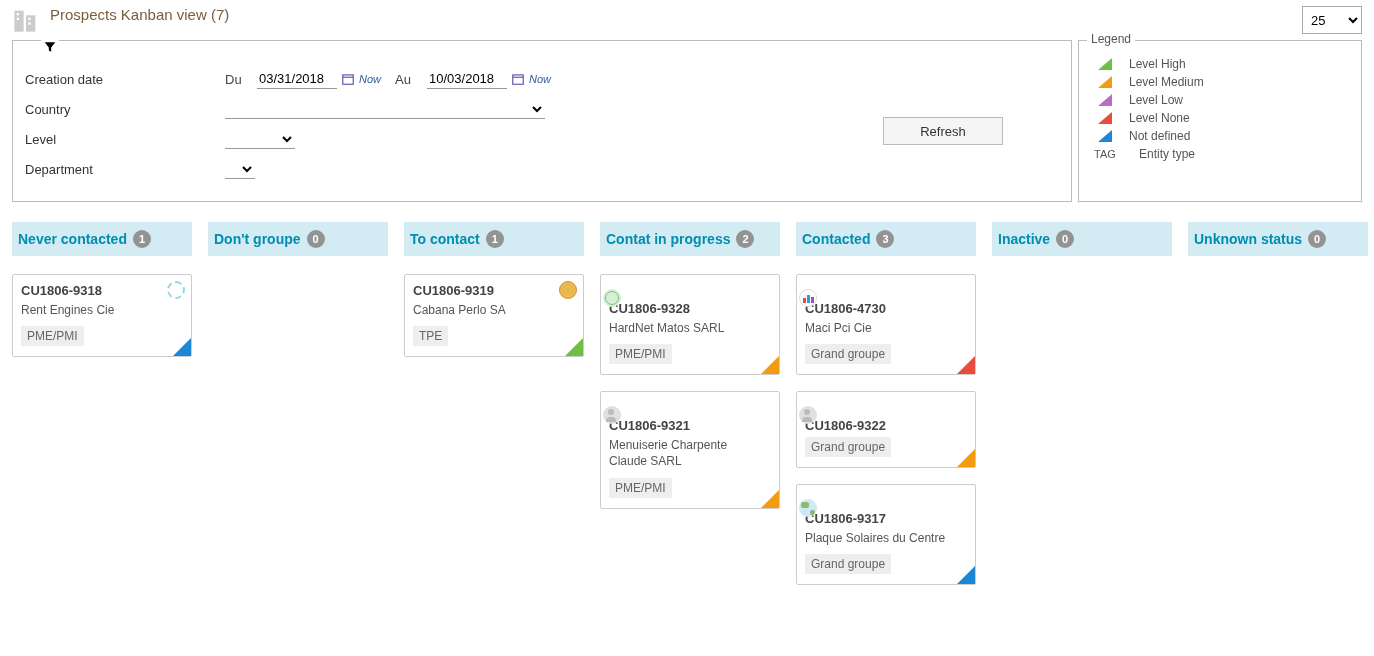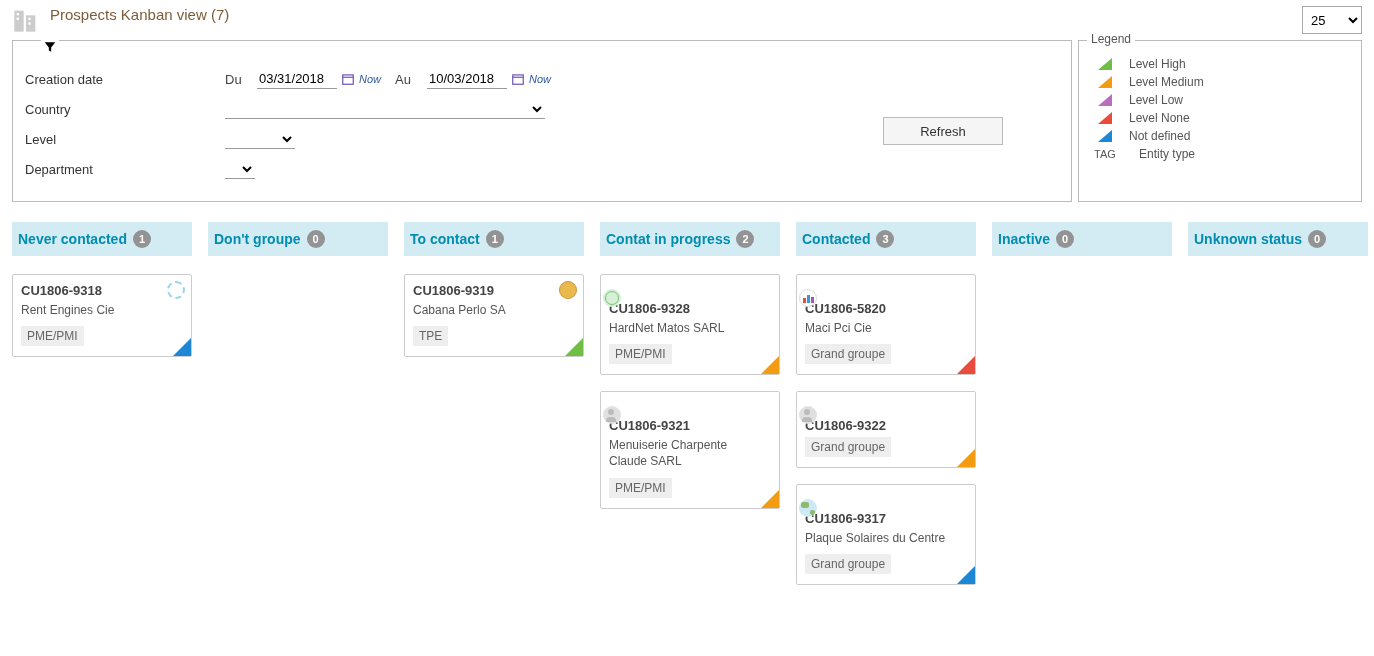--- a/index.html
+++ b/index.html
@@ -360,21 +360,21 @@
         <div class="col-header">
           <span>Contacted</span>
           <span class="col-count">3</span>
         </div>
         <div class="card">
       <span class="card-icon icon-bars">
             <span class="b b1"></span>
             <span class="b b2"></span>
             <span class="b b3"></span>
           </span>
-      <div class="card-id">CU1806-5820</div>
+      <div class="card-id">CU1806-4730</div>
       <div class="card-company">Maci Pci Cie</div>
       <span class="card-tag">Grand groupe</span>
       <span class="card-corner" style="color:#e74c3c"></span>
     </div>
         <div class="card">
       <span class="card-icon icon-person"></span>
       <div class="card-id">CU1806-9322</div>
       <span class="card-tag">Grand groupe</span>
       <span class="card-corner" style="color:#f39c12"></span>
     </div>

